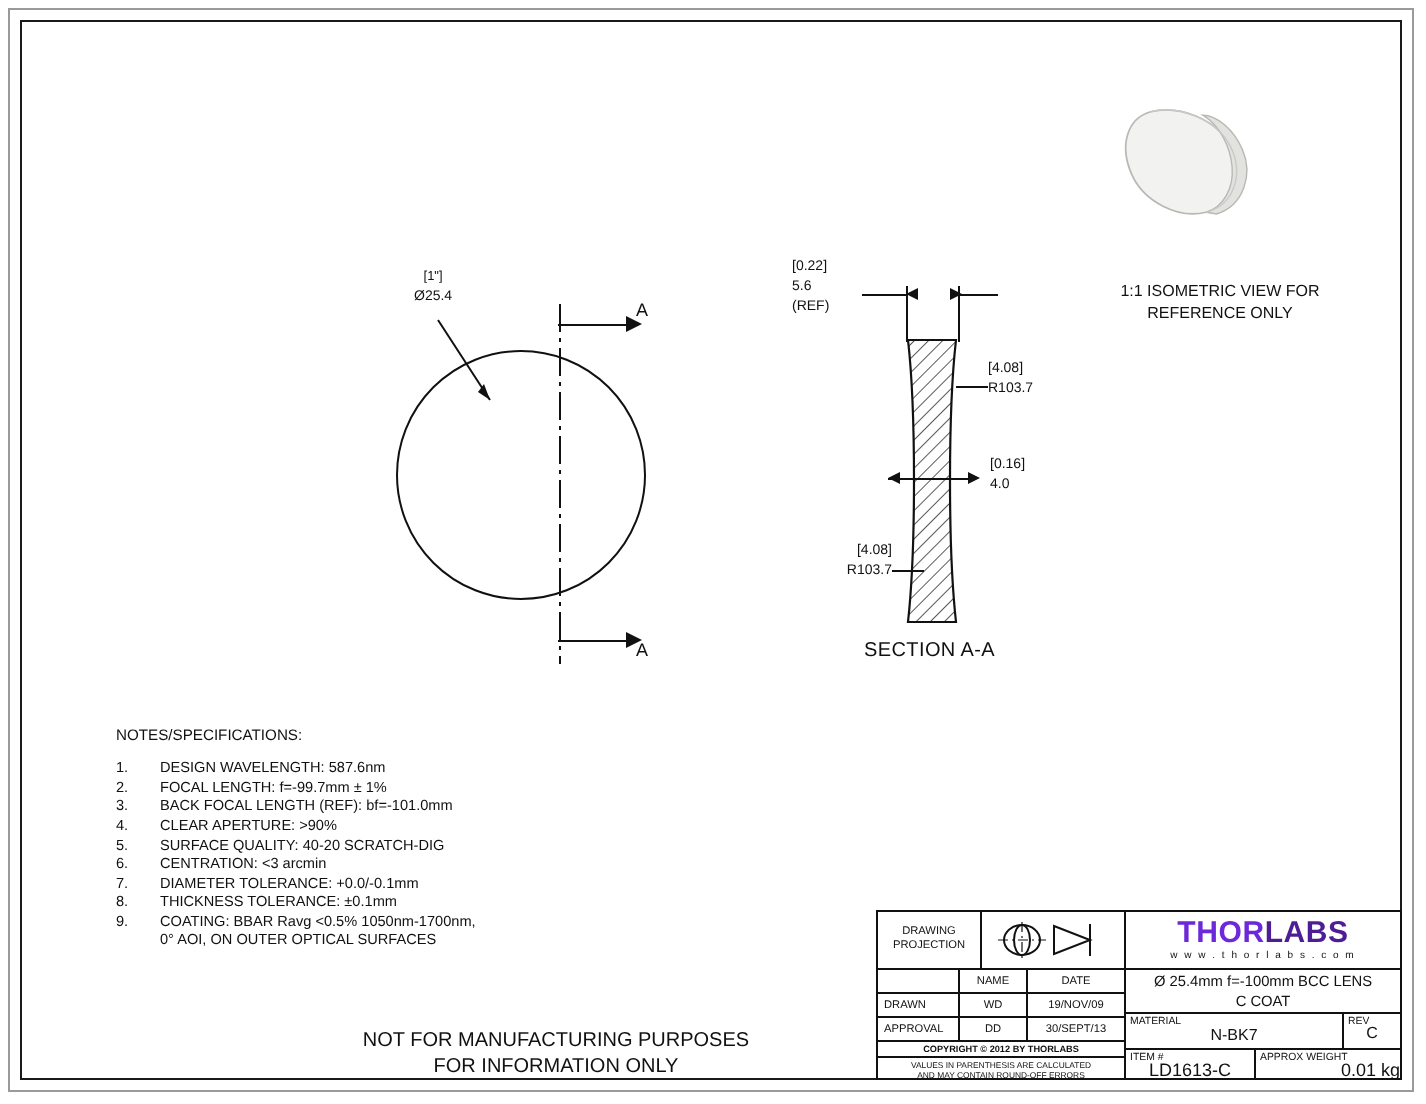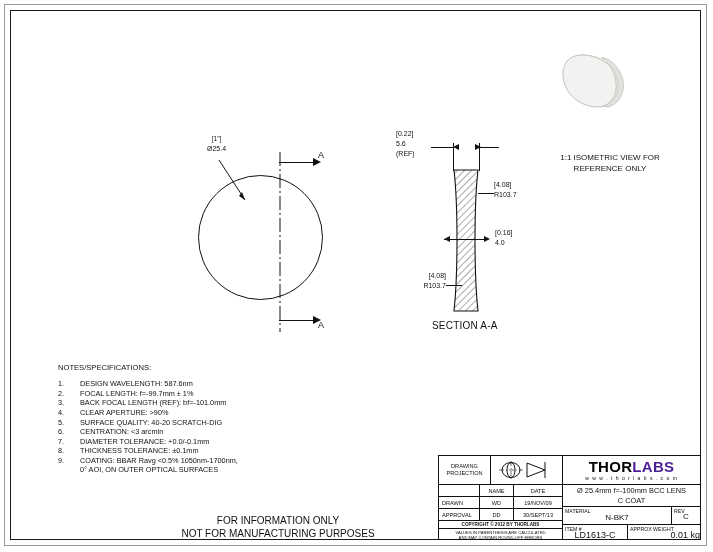--- a/index.html
+++ b/index.html
@@ -209,21 +209,21 @@
   .iso-shape {
     position: absolute;
     left: 38px;
     top: 2px;
     width: 78px;
     height: 62px;
   }
   .iso-caption {
     position: absolute;
     left: 0px;
-    top: 104px;
+    top: 92px;
     width: 180px;
     text-align: center;
     font-size: 8px;
     color: #111;
     line-height: 11px;
   }
 
   
   #notes {
     position: absolute;
@@ -369,21 +369,21 @@
     align-items: center;
     justify-content: center;
     box-sizing: border-box;
   }
   .logo-main {
     font-size: 15px;
     font-weight: bold;
     letter-spacing: 0.3px;
     line-height: 15px;
   }
-  .logo-main .red { color: #000000; margin-top: 44px; }
+  .logo-main .red { color: #6d28d9; margin-top: 44px; }
   .logo-main .blk { color: #4c1d95; }
   .logo-url {
     font-size: 5px;
     letter-spacing: 1px;
     color: #111;
     margin-top: 1px;
   }
   .tb-desc {
     height: 22px;
     border-bottom: 1px solid #111;
@@ -549,22 +549,22 @@
       <li><span class="num">8.</span><span>THICKNESS TOLERANCE: ±0.1mm</span></li>
       <li>
         <span class="num">9.</span>
         <span>COATING: BBAR Ravg &lt;0.5% 1050nm-1700nm,</span>
         <span class="sub">0° AOI, ON OUTER OPTICAL SURFACES</span>
       </li>
     </ol>
   </div>
 
   <div id="disclaimer">
+    <div>NOT FOR MANUFACTURING PURPOSES</div>
     <div>FOR INFORMATION ONLY</div>
-    <div>NOT FOR MANUFACTURING PURPOSES</div>
   </div>
 
   <div id="title-block">
 
     <div class="tb-left">
 
       <div class="tb-proj">
         <div class="tb-proj-text">
           <span>DRAWING</span>
           <span>PROJECTION</span>

